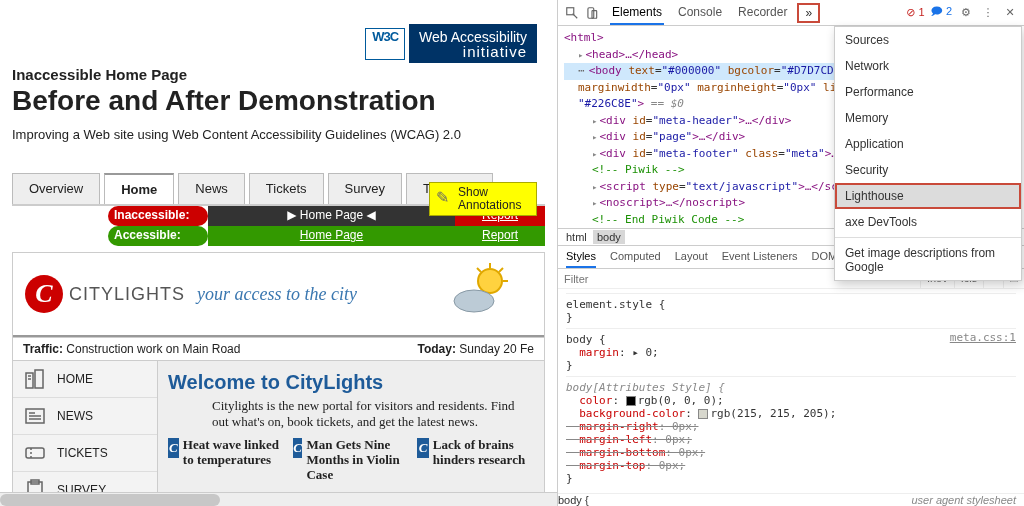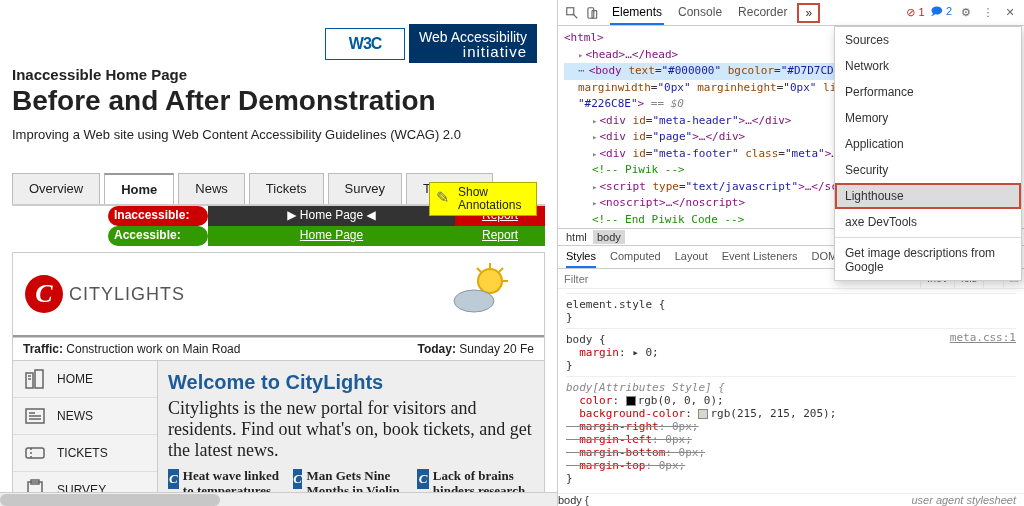--- a/index.html
+++ b/index.html
@@ -4,21 +4,21 @@
 <style>
   * { box-sizing: border-box; }
   html, body { margin: 0; padding: 0; font-family: Arial, Helvetica, sans-serif; font-size: 13px; color: #222; }
   .viewport { width: 1024px; height: 506px; display: flex; background: #fff; overflow: hidden; position: relative; }
   .page-side { width: 557px; height: 100%; overflow: hidden; position: relative; }
   .dev-side { flex: 1; height: 100%; border-left: 1px solid #ccc; font-family: "Segoe UI", Arial, sans-serif; font-size: 12px; color: #333; position: relative; display: flex; flex-direction: column; }
 
   
   .page-inner { padding: 8px 12px 0 12px; }
   .w3c { position: absolute; top: 24px; right: 20px; display: flex; align-items: center; }
-  .w3c-logo { width: 80px; height: 32px; border: 1px solid #005a9c; display: flex; align-items: center; justify-content: center; font-weight: bold; color: #005a9c; font-size: 16px; letter-spacing: -1px; background: #fff; }
+  .w3c-logo { width: 40px; height: 32px; border: 1px solid #005a9c; display: flex; justify-content: center; font-weight: bold; color: #005a9c; font-size: 13px; letter-spacing: -1px; background: #fff; }
   .wai { background: #003366; color: #fff; padding: 6px 10px 4px 10px; line-height: 1; margin-left: 4px; }
   .wai .l1 { font-size: 14px; }
   .wai .l2 { font-size: 15px; letter-spacing: 1px; text-align: right; }
   .ihp { margin-top: 58px; font-size: 15px; font-weight: bold; }
   h1 { font-size: 28px; margin: 2px 0 10px 0; font-weight: bold; }
   .subtitle { font-size: 13px; margin-bottom: 31px; }
   .main-tabs { display: flex; border-bottom: 2px solid #ccc; }
   .main-tab { background: #eee; border: 1px solid #bbb; border-bottom: none; padding: 7px 16px; margin-right: 4px; font-size: 13px; cursor: pointer; }
   .main-tab.sel { background: #fff; font-weight: bold; border-top: 2px solid #999; }
   .bars { margin-left: 96px; }
@@ -42,21 +42,21 @@
   .tagline { margin-left: 12px; font-family: "Comic Sans MS", cursive; color: #3a77b0; font-size: 18px; font-style: italic; }
   .sun { position: absolute; right: 30px; top: 8px; }
   .ticker { background: #fff; border-top: 1px solid #ccc; border-bottom: 1px solid #ccc; padding: 4px 10px; font-size: 12px; display: flex; }
   .ticker .r { margin-left: auto; }
   .city-body { display: flex; }
   .snav { width: 145px; background: #f3f3f3; border-right: 1px solid #ccc; }
   .snav-item { display: flex; align-items: center; gap: 10px; padding: 6px 10px; border-bottom: 1px solid #ddd; font-size: 12px; cursor: pointer; }
   .snav-item svg { width: 24px; height: 24px; }
   .city-main { flex: 1; padding: 8px 10px; }
   .city-main h2 { color: #1e5b99; font-size: 20px; margin: 2px 0 4px 0; }
-  .intro { font-family: Georgia, serif; font-size: 18px; margin-bottom: 8px; }
+  .intro { font-family: Georgia, serif; font-size: 13px; margin-bottom: 8px; margin-left: 44px; }
   .stories { display: flex; gap: 8px; }
   .story { flex: 1; display: flex; gap: 4px; }
   .s-badge { width: 20px; height: 20px; background: #1e5b99; color: #fff; font-style: italic; font-weight: bold; font-family: Georgia, serif; display: flex; align-items: center; justify-content: center; }
   .s-title { font-family: Georgia, serif; font-weight: bold; font-size: 13px; line-height: 1.15; }
   .scrollbar-h { position: absolute; bottom: 0; left: 0; right: 0; height: 14px; background: #eee; border-top: 1px solid #ccc; }
   .scrollbar-h .thumb { position: absolute; left: 0; top: 1px; height: 12px; width: 220px; background: #c7c7c7; border-radius: 6px; }
 
   
   .dt-top { display: flex; align-items: center; border-bottom: 1px solid #ccc; height: 26px; padding: 0 6px; gap: 4px; text-align: center; }
   .dt-ico { width: 16px; height: 16px; display: inline-flex; align-items: center; justify-content: center; color: #666; }
@@ -148,20 +148,21 @@
           <div class="rep">Report</div>
         </div>
       </div>
 
       <div class="annot">Show Annotations</div>
 
       <div class="city">
         <div class="city-header">
           <div class="c-logo">C</div>
           <div class="c-name">CITYLIGHTS</div>
+          <div class="tagline">your access to the city</div>
           <div class="sun">
             <svg width="64" height="56" viewBox="0 0 64 56">
               <circle cx="40" cy="20" r="12" fill="#FFD23F" stroke="#E0A800" stroke-width="2"></circle>
               <g stroke="#E0A800" stroke-width="2">
                 <line x1="40" y1="2" x2="40" y2="7"></line>
                   <line x1="58" y1="20" x2="53" y2="20"></line>
                 <line x1="53" y1="7" x2="49" y2="11"></line>
                   <line x1="27" y1="7" x2="31" y2="11"></line>
               </g>
               <ellipse cx="24" cy="40" rx="20" ry="11" fill="#BCCBD6" stroke="#8899a5"></ellipse>

